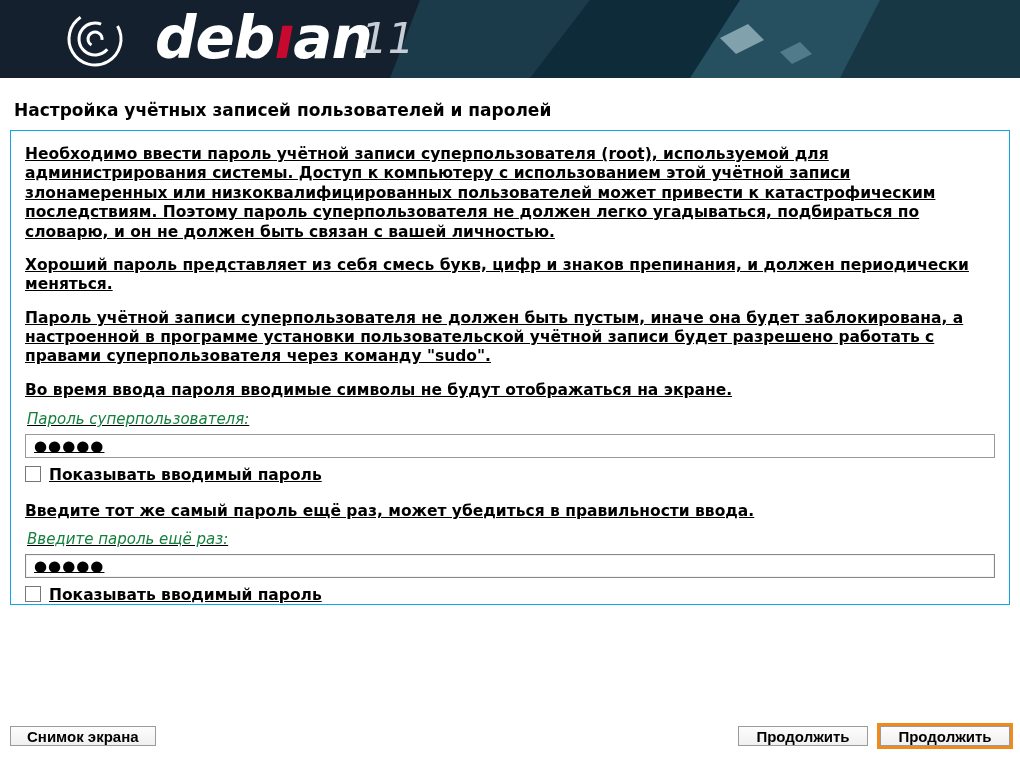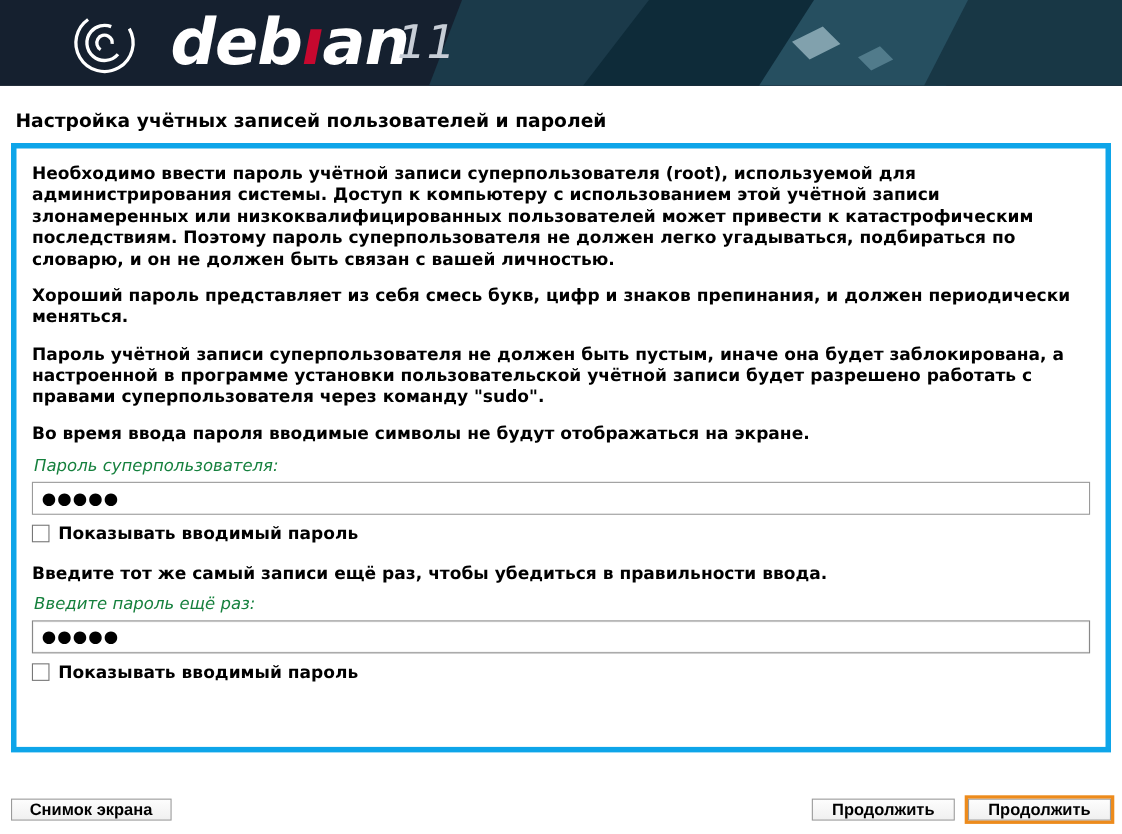--- a/index.html
+++ b/index.html
@@ -52,26 +52,27 @@
   .page-title {
     padding: 22px 14px 10px 14px;
     font-size: 17px;
     font-weight: bold;
     color: #000;
   }
 
   
   .content-box {
     margin: 0 10px;
-    border: 5px solid #0ea5e9;
+    border: 1px solid #0ea5e9;
     background: #fff;
     padding: 14px 14px 18px 14px;
-    height: 554px;
+    height: 475px;
     display: flex;
     flex-direction: column;
+    text-decoration: underline;
   }
   .instructions p {
     font-size: 15.5px;
     font-weight: bold;
     line-height: 1.25;
     color: #000;
     margin-bottom: 14px;
   }
   .instructions p.last { margin-bottom: 6px; }
 
@@ -92,21 +93,20 @@
     letter-spacing: 1px;
   }
   .pw-input.focused {
     border: 1px solid #888;
     box-shadow: inset 0 0 0 1px rgba(0,0,0,0.05);
   }
   .pw-input::placeholder { color: #000; }
 
   .check-row {
     display: flex;
-    align-items: center;
     margin: 8px 0 14px 0;
   }
   .check-row input[type="checkbox"] {
     width: 16px;
     height: 16px;
     border: 1px solid #777;
     margin-right: 8px;
     appearance: none;
     background: #fff;
   }
@@ -188,21 +188,21 @@
     <p class="last">Во время ввода пароля вводимые символы не будут отображаться на экране.</p>
   </div>
 
   <div class="field-label">Пароль суперпользователя:</div>
   <input type="text" class="pw-input" value="●●●●●" style="">
   <div class="check-row">
     <input type="checkbox" id="show1" style="">
     <label for="show1">Показывать вводимый пароль</label>
   </div>
 
-  <div class="confirm-prompt">Введите тот же самый записи ещё раз, чтобы убедиться в правильности ввода.</div>
+  <div class="confirm-prompt">Введите тот же самый пароль ещё раз, может убедиться в правильности ввода.</div>
   <div class="field-label">Введите пароль ещё раз:</div>
   <input type="text" class="pw-input focused" value="●●●●●" style="">
   <div class="check-row">
     <input type="checkbox" id="show2" style="">
     <label for="show2">Показывать вводимый пароль</label>
   </div>
 </div>
 
 <div class="button-bar">
   <button class="btn left">Снимок экрана</button>

